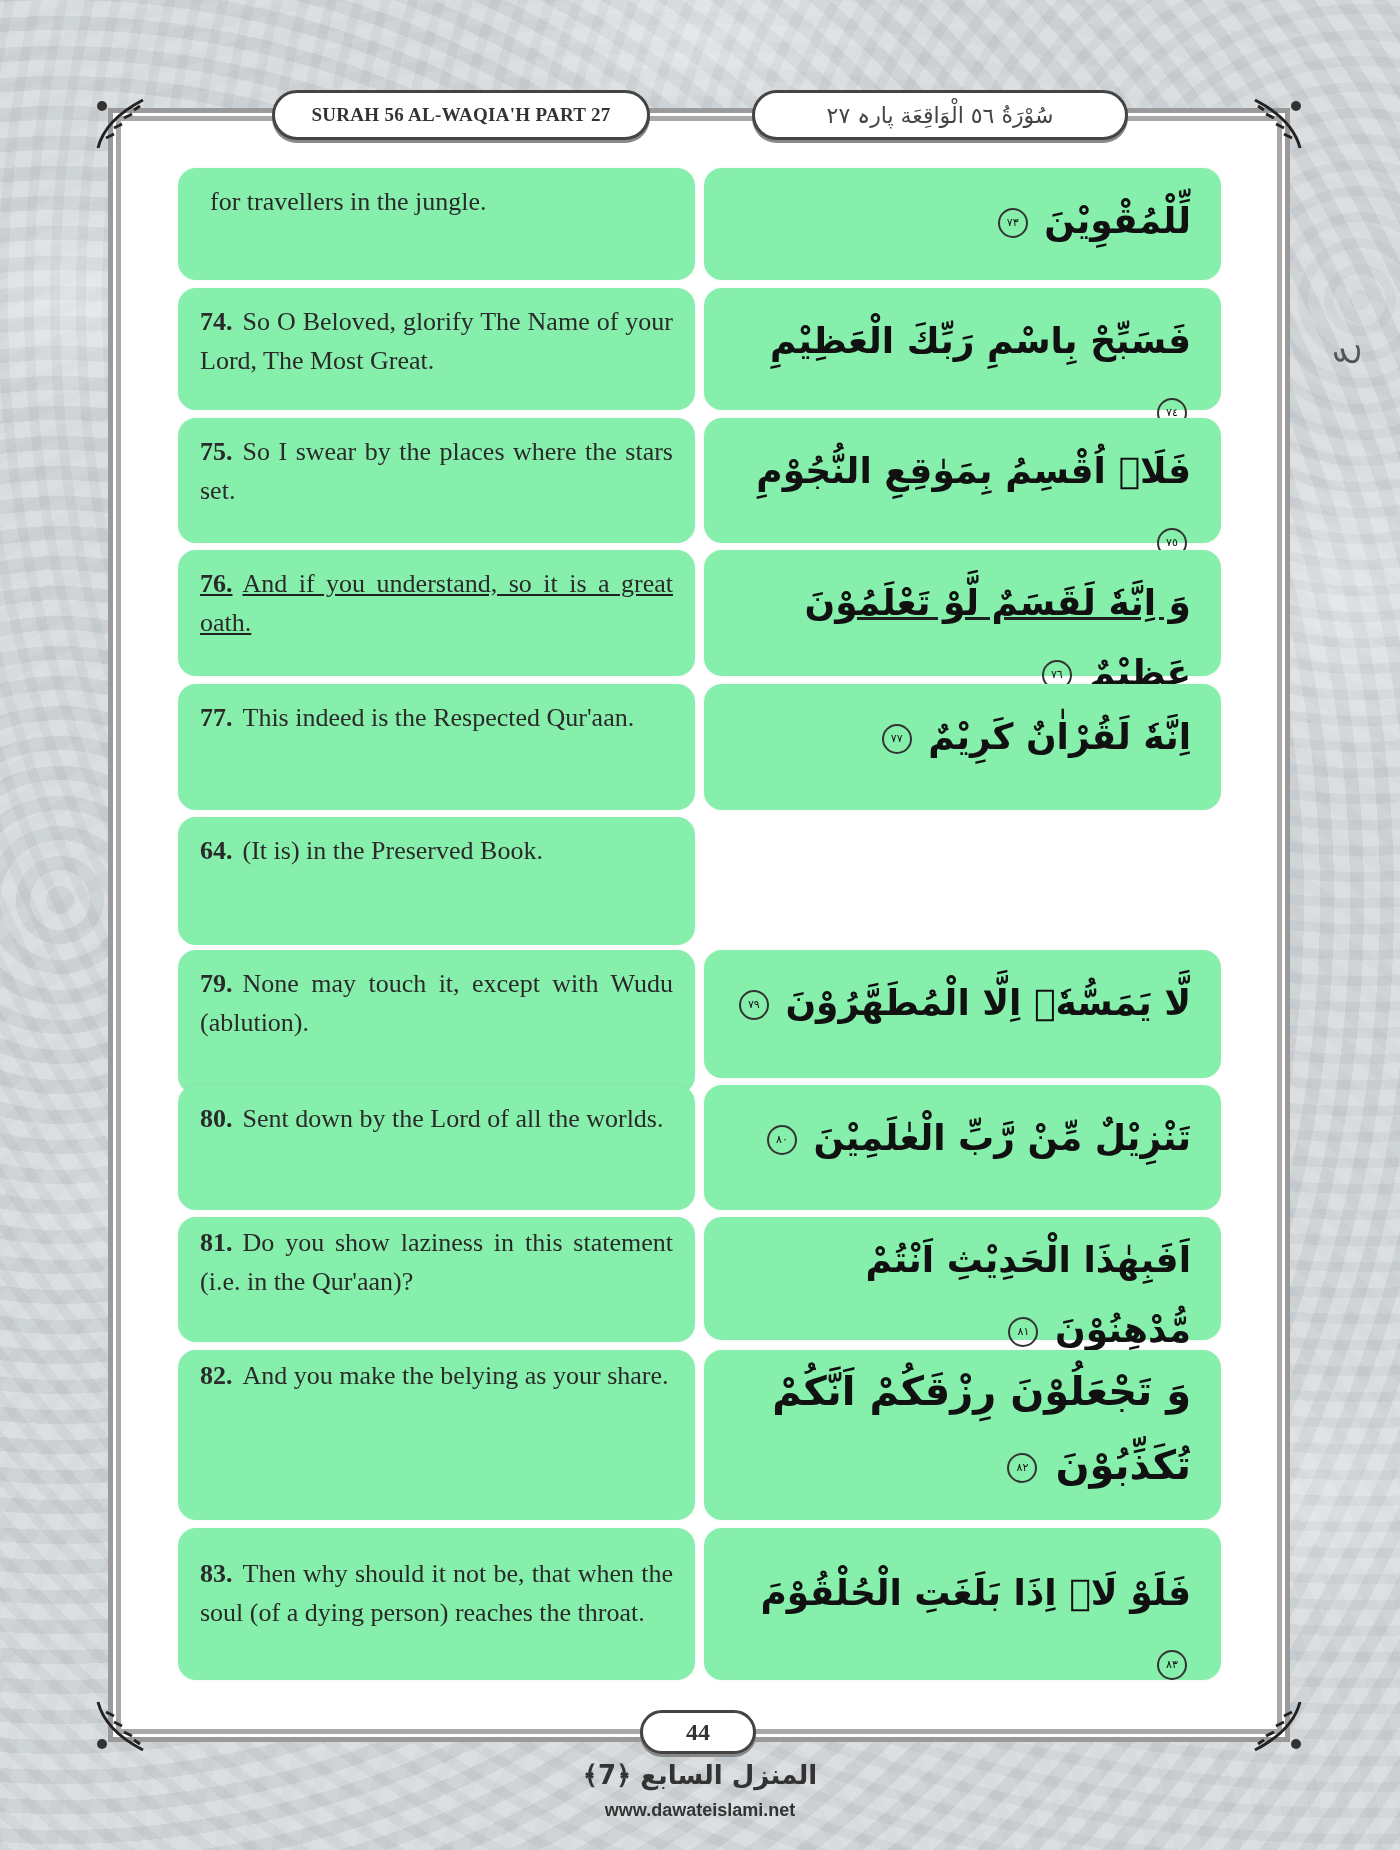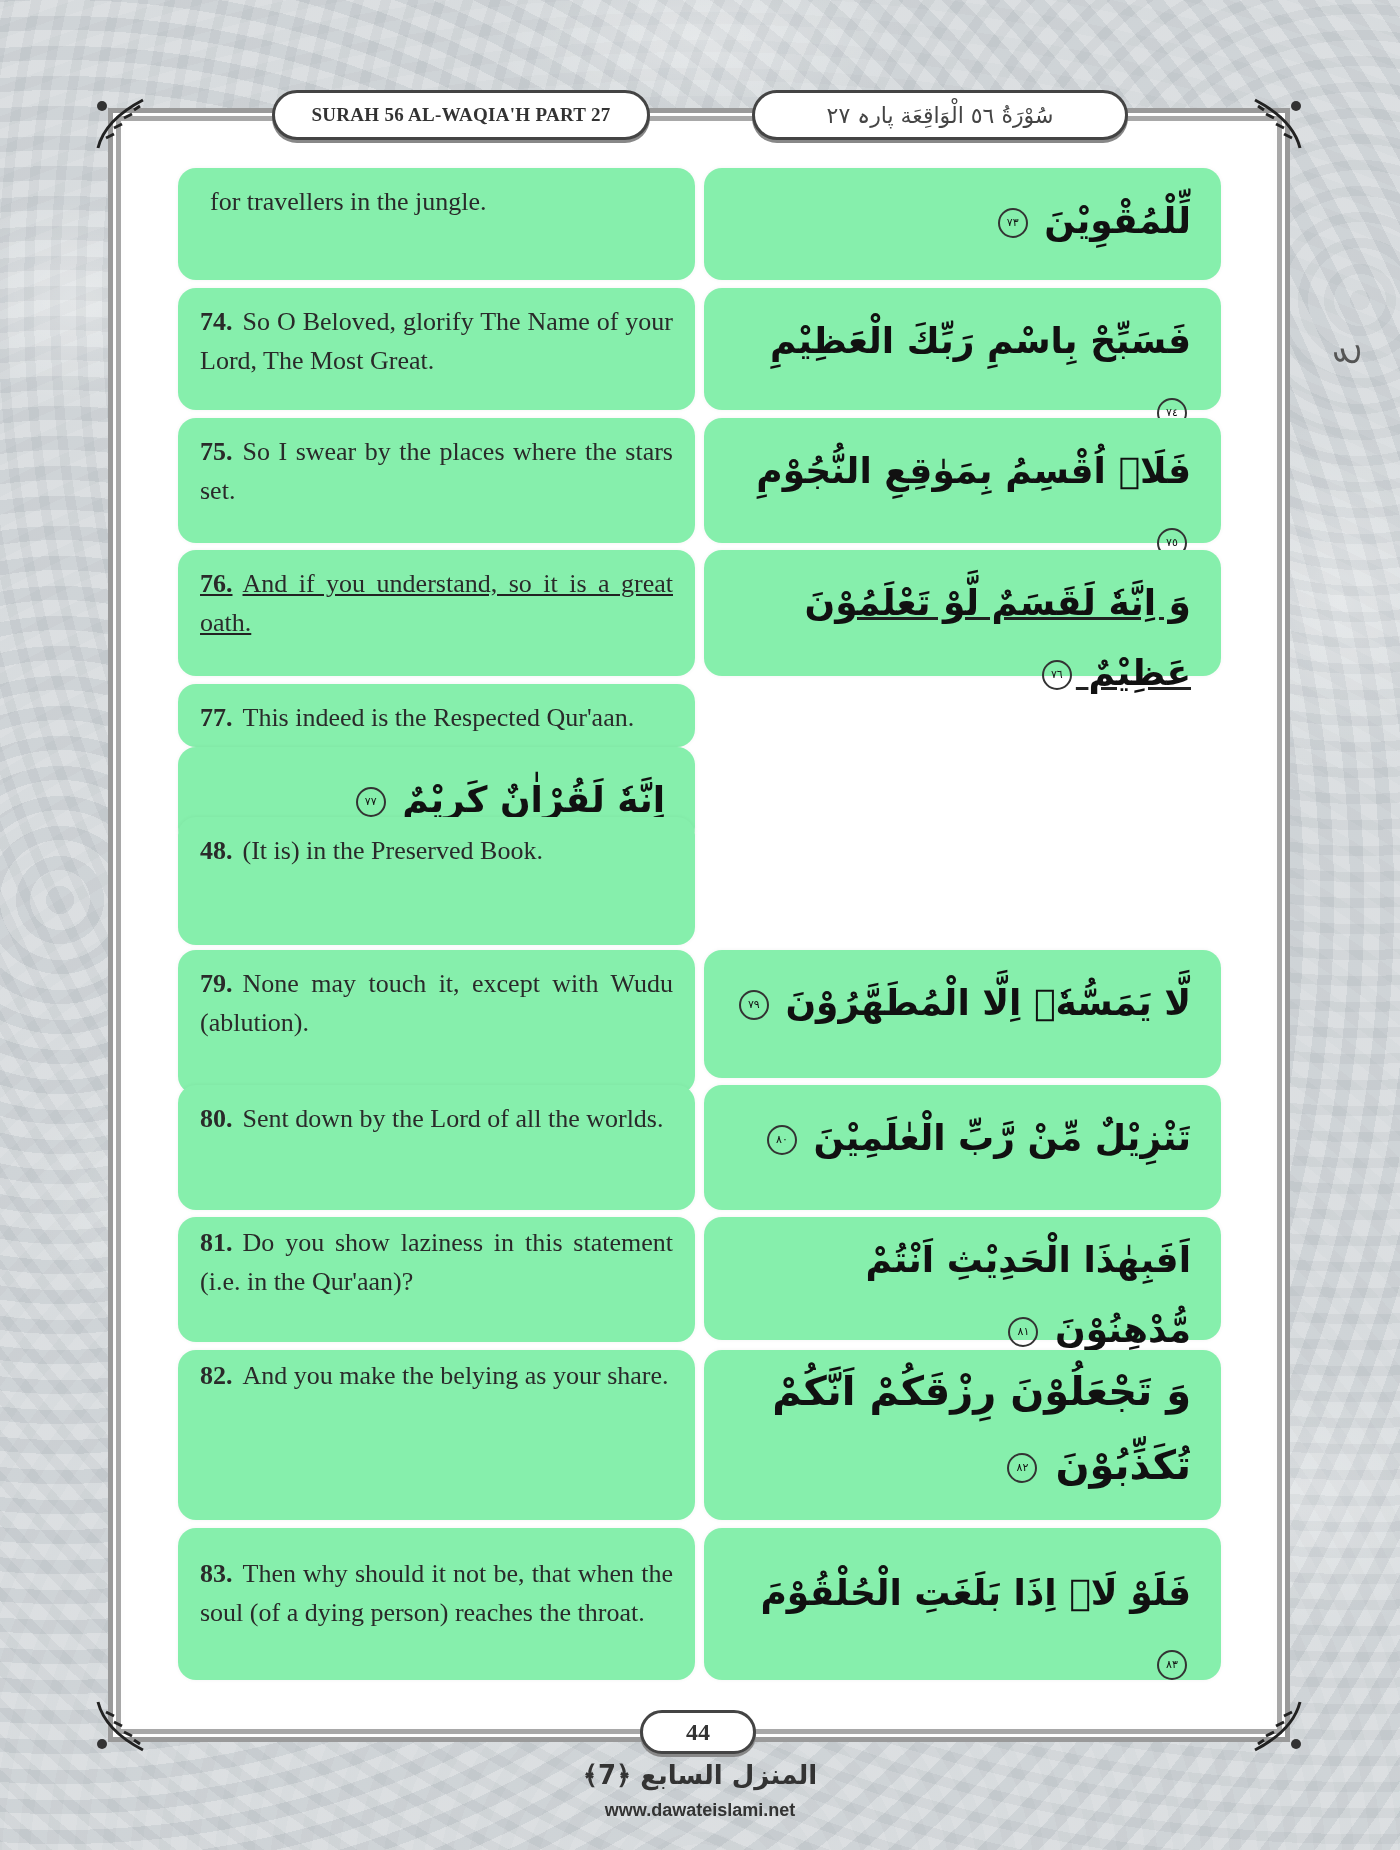--- a/index.html
+++ b/index.html
@@ -181,33 +181,33 @@
   <div class="row" style="top:382px;height:126px;text-decoration:underline;">
     <div class="cell en" style="height:126px;">
       <span class="num">76.</span><span>And if you understand, so it is a great oath.</span>
     </div>
     <div class="cell ar" style="height:126px;">
       <span>وَ اِنَّهٗ لَقَسَمٌ لَّوْ تَعْلَمُوْنَ عَظِیْمٌ</span>
       <span class="ayah-mark">٧٦</span>
     </div>
   </div>
 
-  <div class="row" style="top:516px;height:88px;flex-direction:column;">
+  <div class="row" style="top:516px;height:88px;">
     <div class="cell en" style="height:126px;">
       <span class="num">77.</span><span>This indeed is the Respected Qur'aan.</span>
     </div>
     <div class="cell ar" style="height:126px;">
       <span>اِنَّهٗ لَقُرْاٰنٌ كَرِیْمٌ</span>
       <span class="ayah-mark">٧٧</span>
     </div>
   </div>
 
   <div class="row" style="top:649px;height:128px;">
     <div class="cell en" style="height:128px;">
-      <span class="num">48.</span><span>(It is) in the Preserved Book.</span>
+      <span class="num">64.</span><span>(It is) in the Preserved Book.</span>
     </div>
   </div>
 
   <div class="row" style="top:782px;height:128px;">
     <div class="cell en" style="height:144px;">
       <span class="num">79.</span><span>None may touch it, except with Wudu (ablution).</span>
     </div>
     <div class="cell ar" style="height:128px;">
       <span>لَّا یَمَسُّهٗۤ اِلَّا الْمُطَهَّرُوْنَ</span>
       <span class="ayah-mark">٧٩</span>

